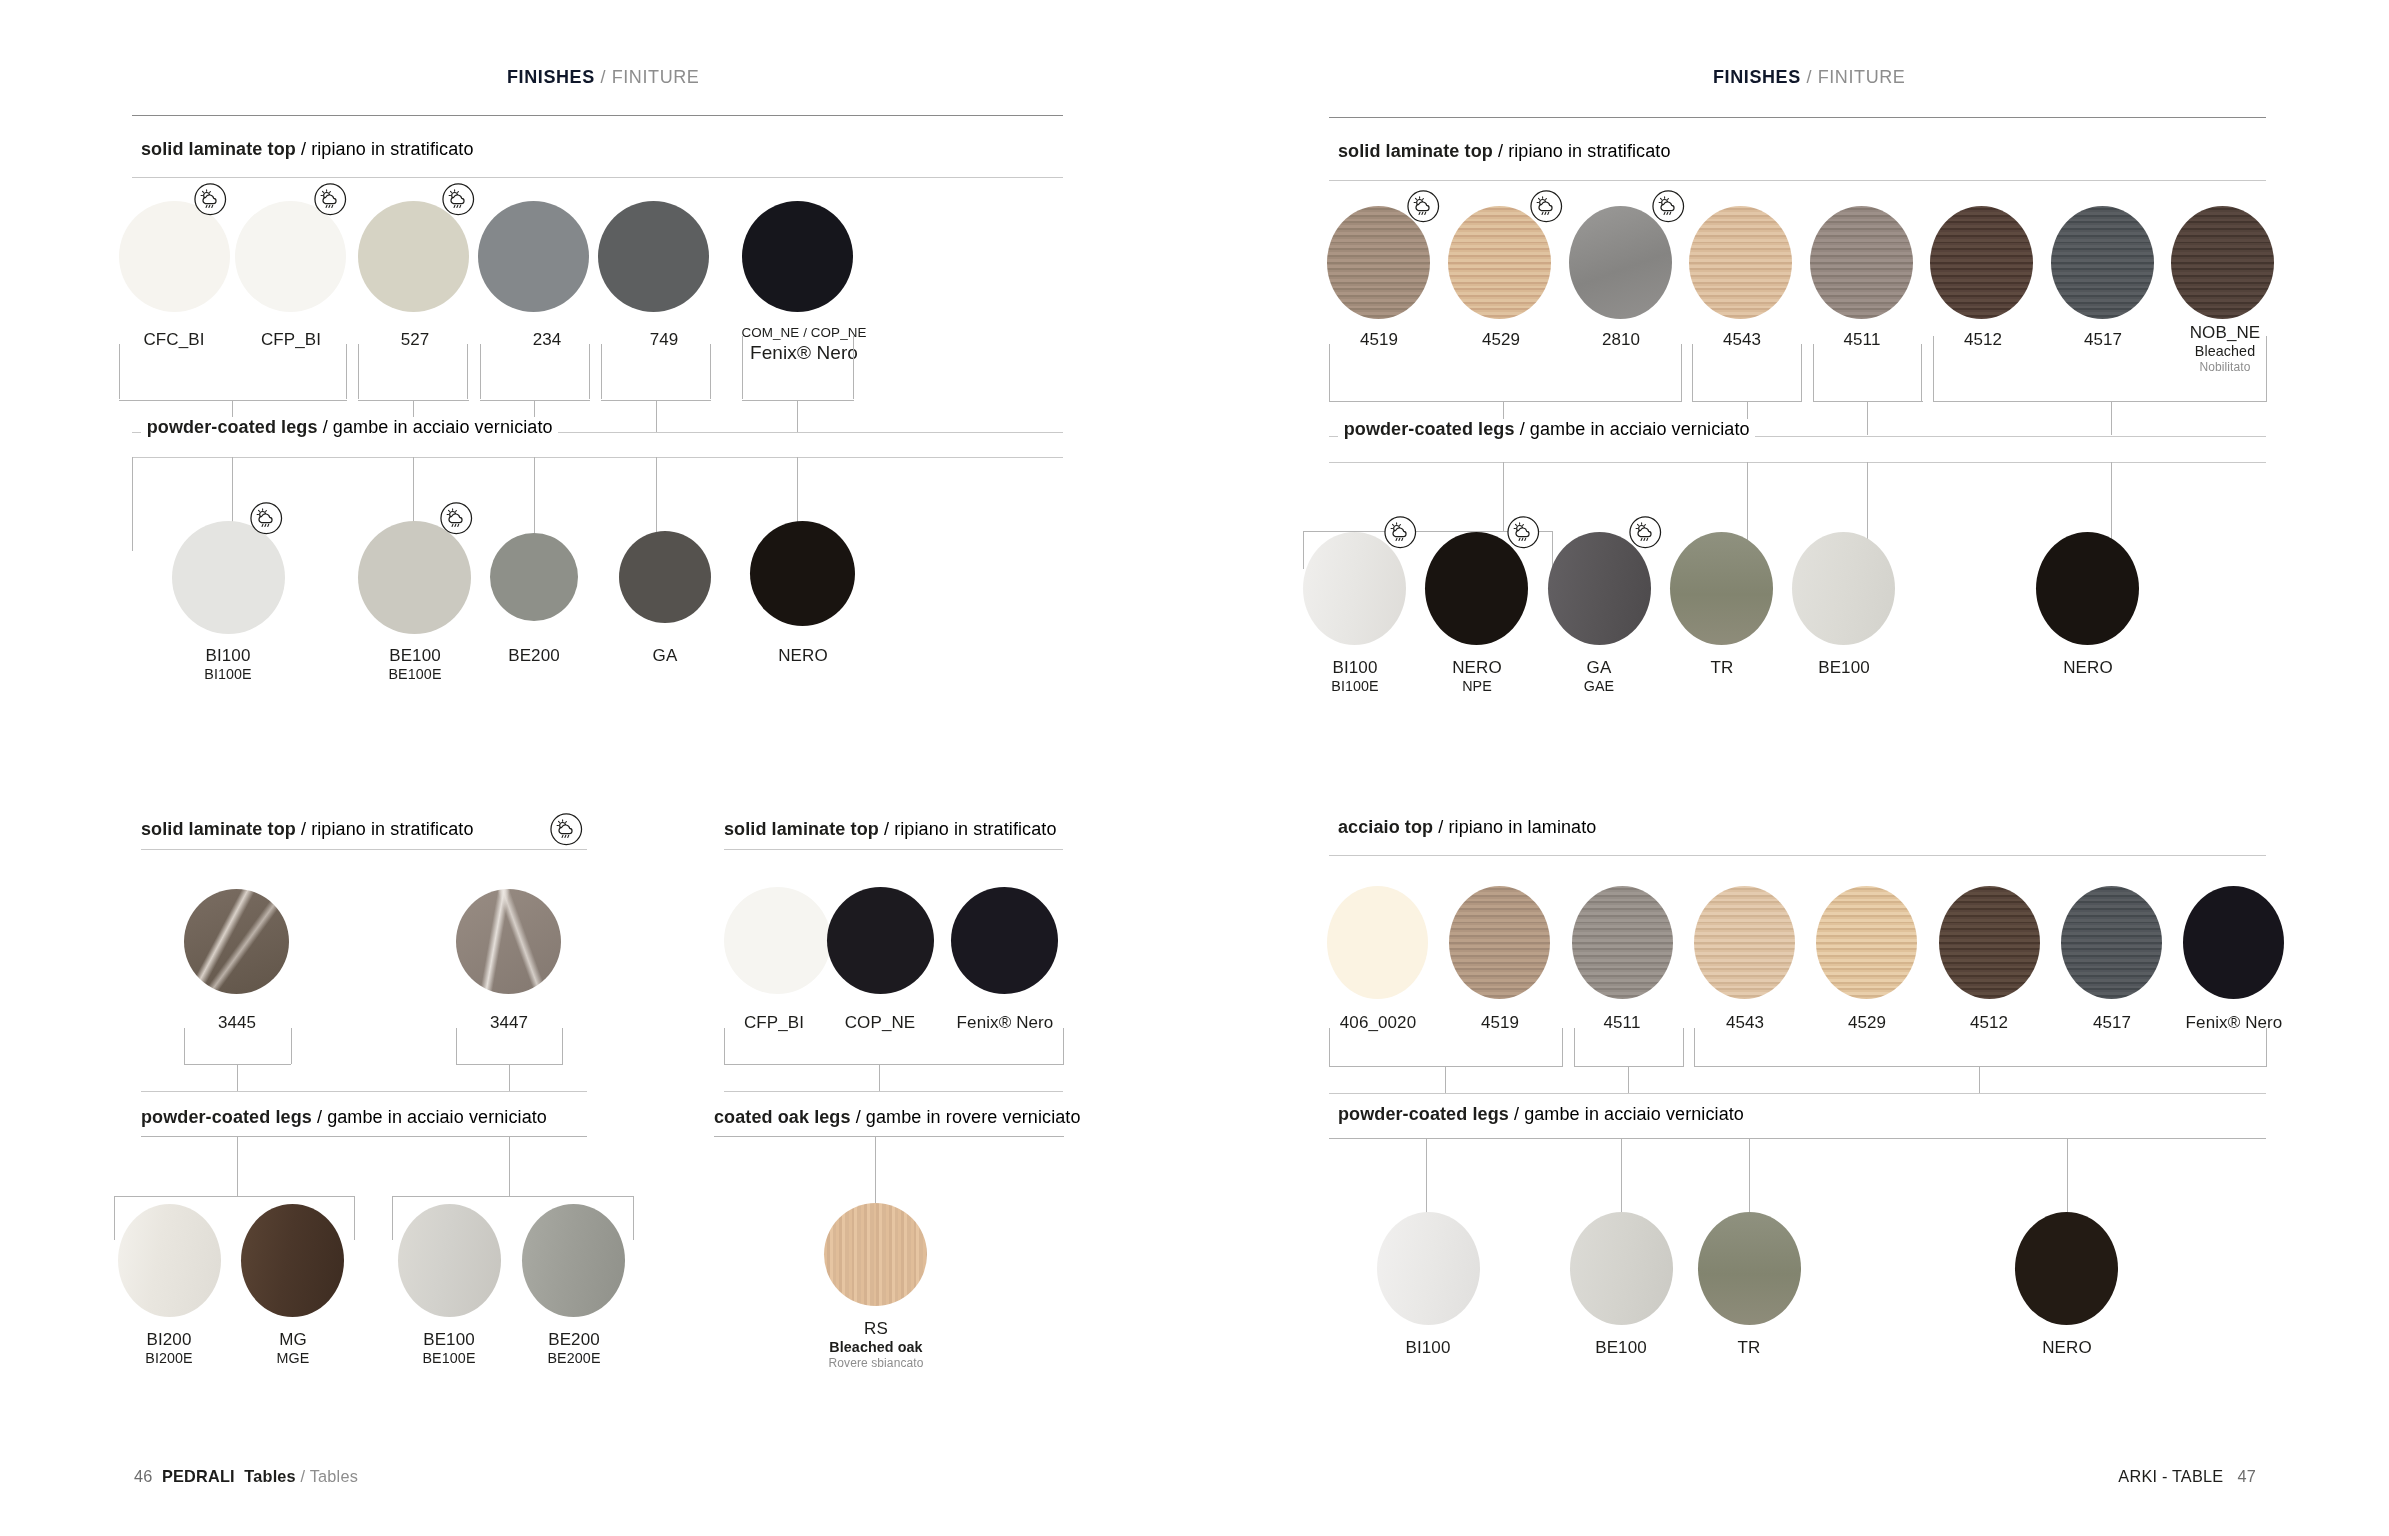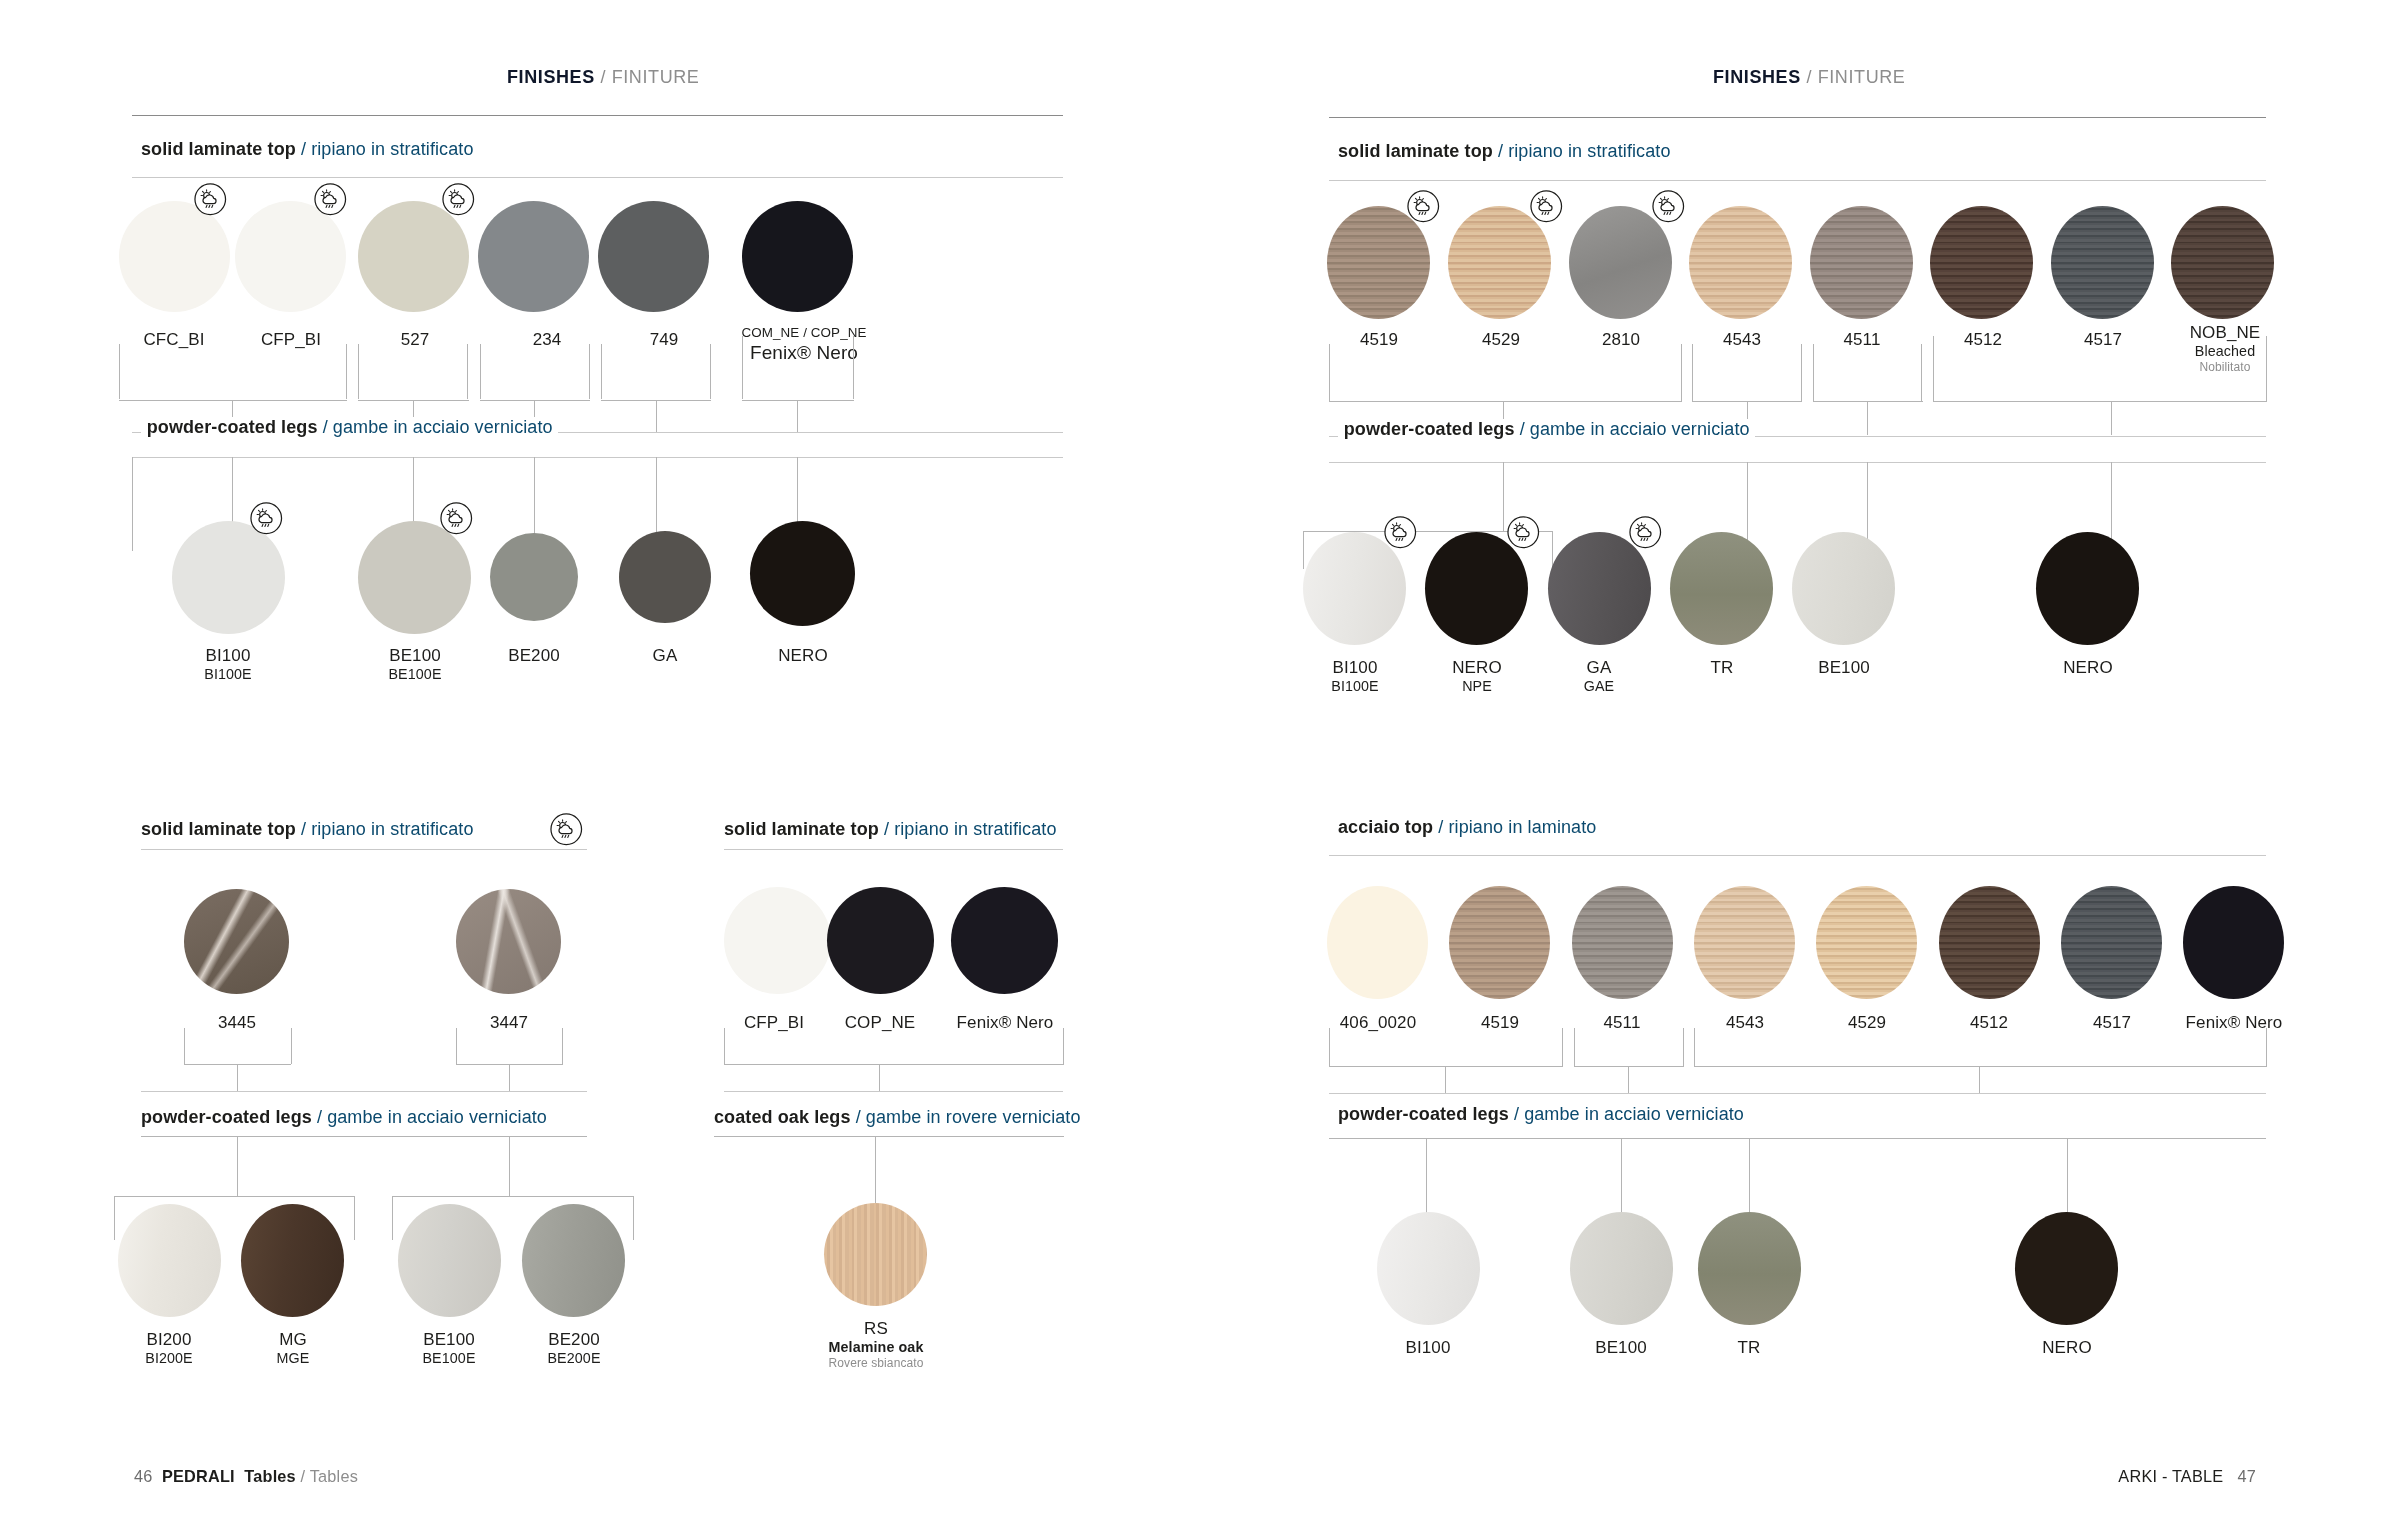--- a/index.html
+++ b/index.html
@@ -23,21 +23,21 @@
   .sec-head b{font-weight:700;color:#0f172a;}
   .sec-head span{color:#8d8d8d;font-weight:400;}
   .rule{position:absolute;background:#8a8a8a;height:1.4px;}
   .rule.thin{background:#c9c9c9;height:1px;}
 
   
   .grp-title{
     position:absolute;font-size:18px;white-space:nowrap;letter-spacing:0.1px;
   }
   .grp-title b{font-weight:700;}
-  .grp-title i{font-style:normal;color:#0c4a6e;}
+  .grp-title i{font-style:normal;color:#000000;}
 
   
   .sw{
     position:absolute;border-radius:50%;
     background-repeat:no-repeat;background-size:cover;
   }
   .lbl{
     position:absolute;text-align:center;
     font-size:17px;line-height:20px;white-space:nowrap;
     transform:translateX(-50%);
@@ -349,21 +349,21 @@
     <b>coated oak legs</b><i> /  gambe in rovere verniciato</i>
   </div>
   <div class="h" style="left:714px;top:1136px;width:350px;background:#b4b4b4;"></div>
   <div class="v" style="left:875px;top:1136px;height:76px;"></div>
 
   <div class="sw" style="left:824px;top:1203px;width:103px;height:103px;
        background:repeating-linear-gradient(90deg,#e0bd99 0px,#e0bd99 2.9px,#d5b290 2.9px,#d5b290 5.7px,#e6c5a2 5.7px,#e6c5a2 8.6px,#d9b795 8.6px,#d9b795 12.4px);"></div>
 
   <div class="lbl" style="left:876px;top:1319px;">
     <span>RS</span>
-    <span class="sub" style="font-weight:700;">Melamine oak</span>
+    <span class="sub" style="font-weight:700;">Bleached oak</span>
     <span class="sub2">Rovere sbiancato</span>
   </div>
 
   <div class="foot" style="left:134px;">
     <span class="num">46</span>&nbsp;&nbsp;<b>PEDRALI</b>&nbsp;&nbsp;<b>Tables</b><span class="it"> / Tables</span>
   </div>
 </div>
 
 <div class="page right">
 

